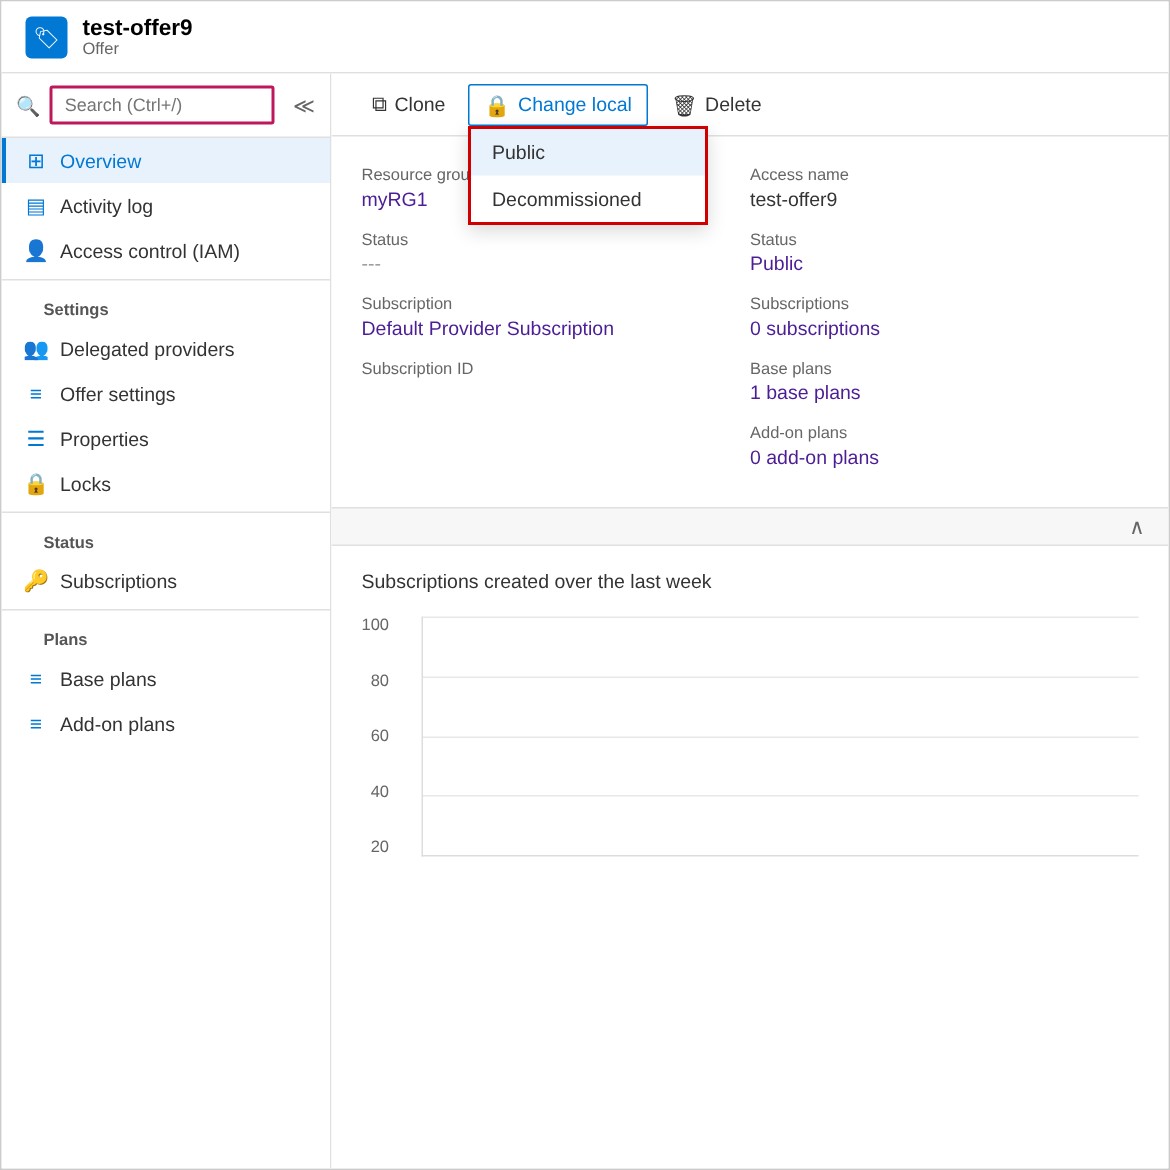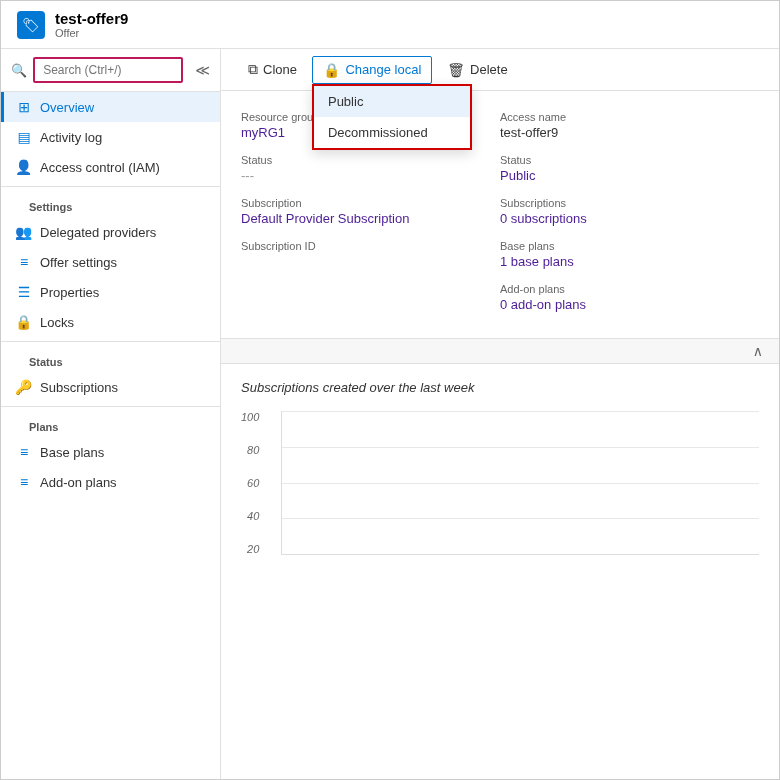--- a/index.html
+++ b/index.html
@@ -215,30 +215,29 @@
       border-bottom: 1px solid #e0e0e0;
     }
     .section-bar-collapse {
       cursor: pointer;
       color: #666;
       font-size: 14px;
     }
     
     .chart-section {
       padding: 16px 20px;
-      font-style: italic;
     }
     .chart-title {
       font-size: 13px;
       color: #333;
       margin-bottom: 16px;
     }
     .chart-container {
       position: relative;
-      height: 144px;
+      height: 160px;
       margin-left: 40px;
     }
     .chart-y-labels {
       position: absolute;
       left: -40px;
       top: 0;
       height: 100%;
       display: flex;
       flex-direction: column;
       justify-content: space-between;

